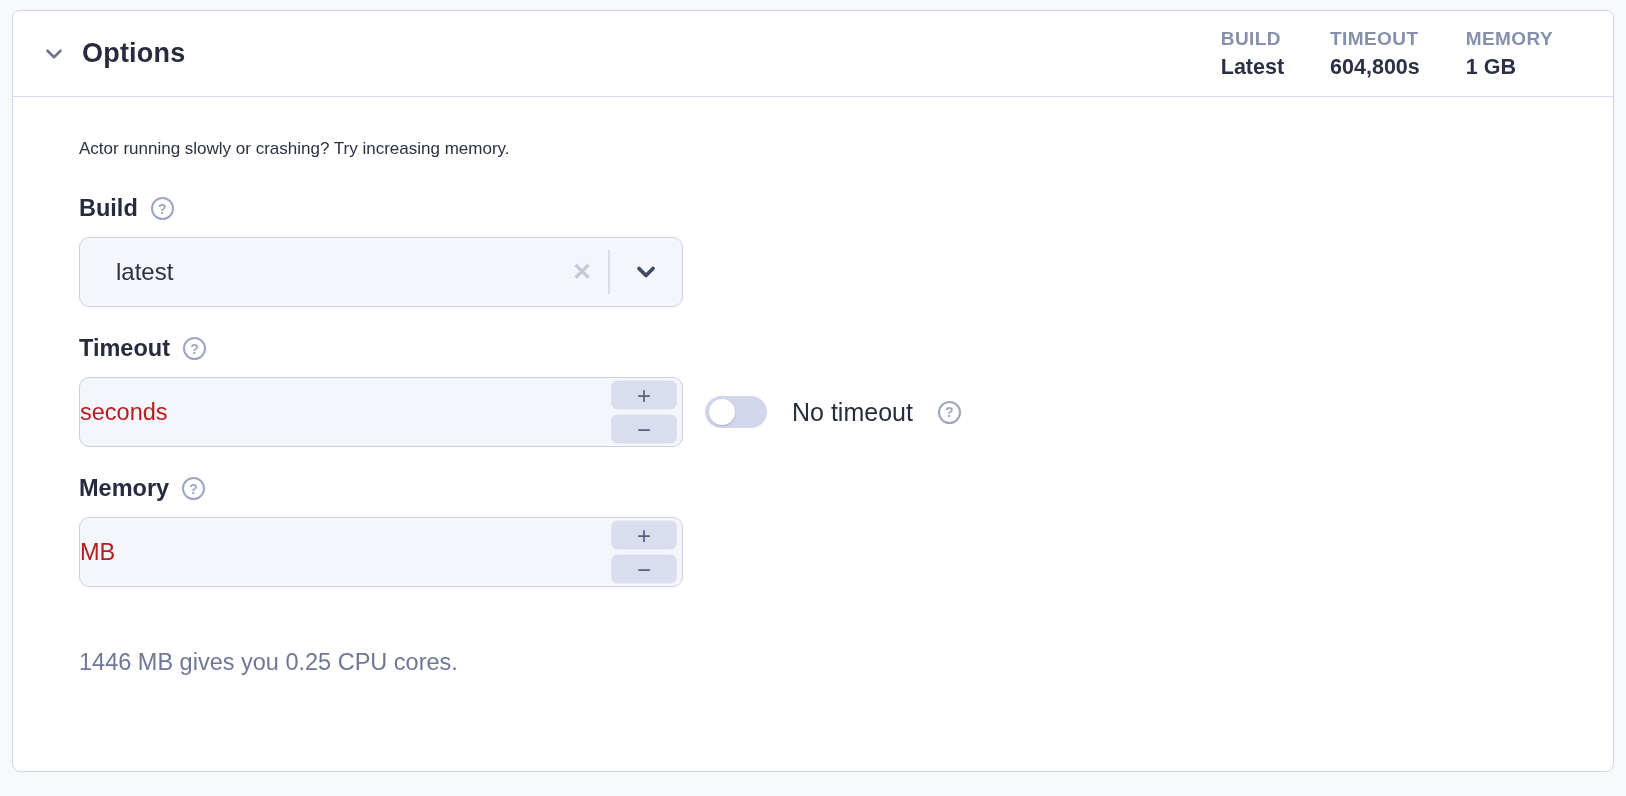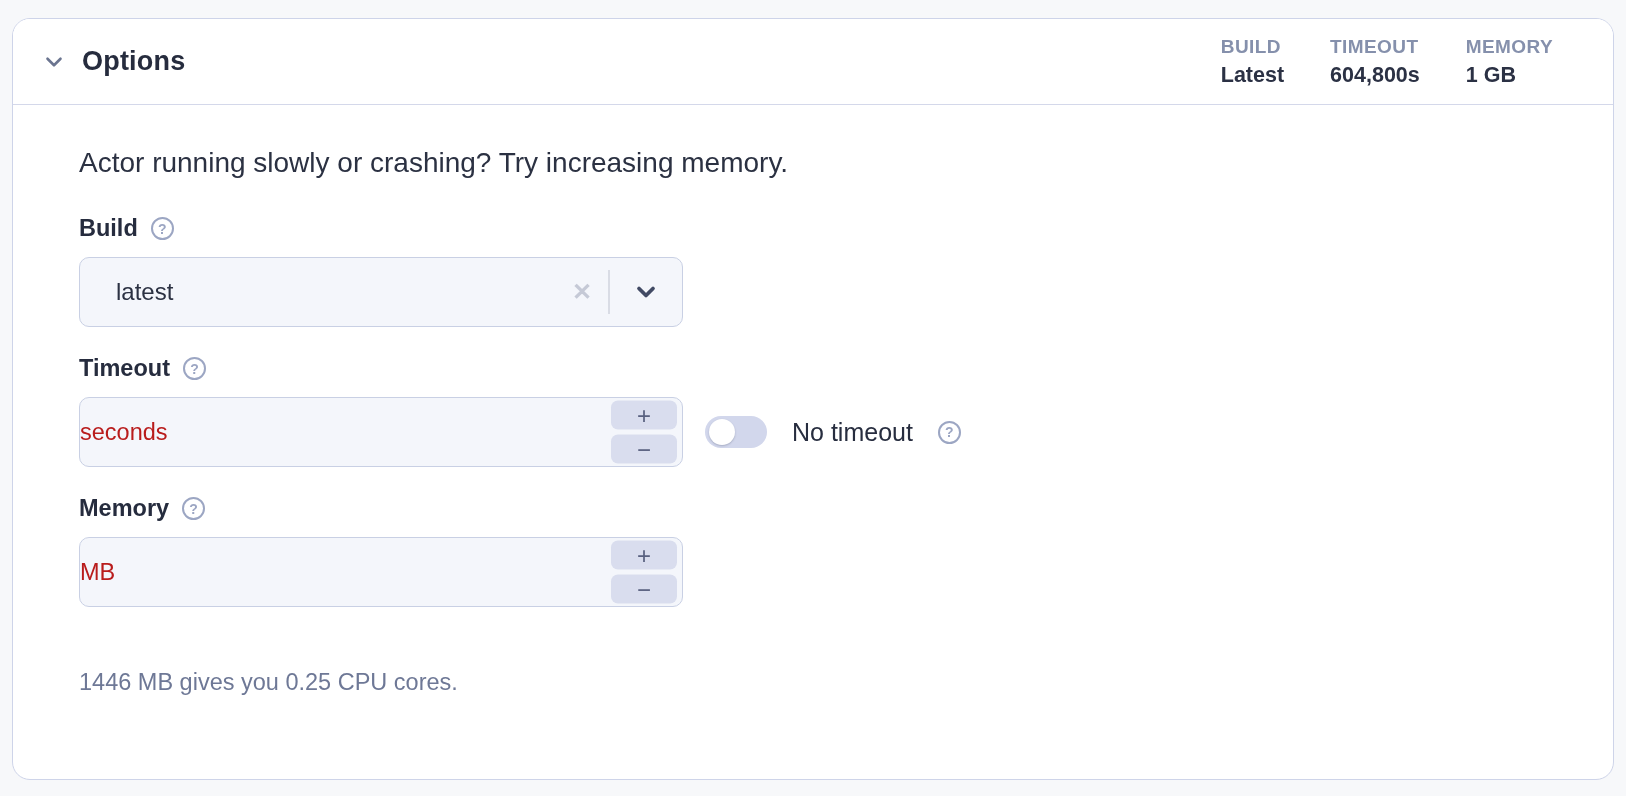--- a/index.html
+++ b/index.html
@@ -7,26 +7,26 @@
     margin: 0;
     padding: 0;
     width: 1626px;
     height: 796px;
     background: #f7f8fa;
     font-family: "Liberation Sans", sans-serif;
   }
   .panel {
     position: absolute;
     left: 12px;
-    top: 18px;
+    top: 10px;
     width: 1602px;
     height: 762px;
     background: #ffffff;
     border: 1.5px solid #ced4e9;
-    border-radius: 18px;
+    border-radius: 8px;
     overflow: hidden;
   }
   .panel-header {
     height: 86px;
     display: flex;
     align-items: center;
     justify-content: space-between;
     padding: 0 60px 0 28px;
     border-bottom: 1.5px solid #d4d8ea;
     background: #ffffff;
@@ -45,21 +45,21 @@
   .sum-label {
     font-size: 19px;
     font-weight: 700;
     color: #8590ac;
     letter-spacing: 0.4px;
     margin-bottom: 5px;
   }
   .sum-value { font-size: 21.5px; font-weight: 700; color: #2b3144; }
 
   .panel-body { padding: 42px 0 0 66px; }
-  .description { margin: 0 0 36px 0; font-size: 28px; color: #2b3142; }
+  .description { margin: 0 0 36px 0; font-size: 17px; color: #2b3142; }
 
   .field-label {
     display: flex;
     align-items: center;
     gap: 13px;
     margin: 0 0 15px 0;
     font-size: 23.5px;
     font-weight: 700;
     color: #262c3e;
   }

